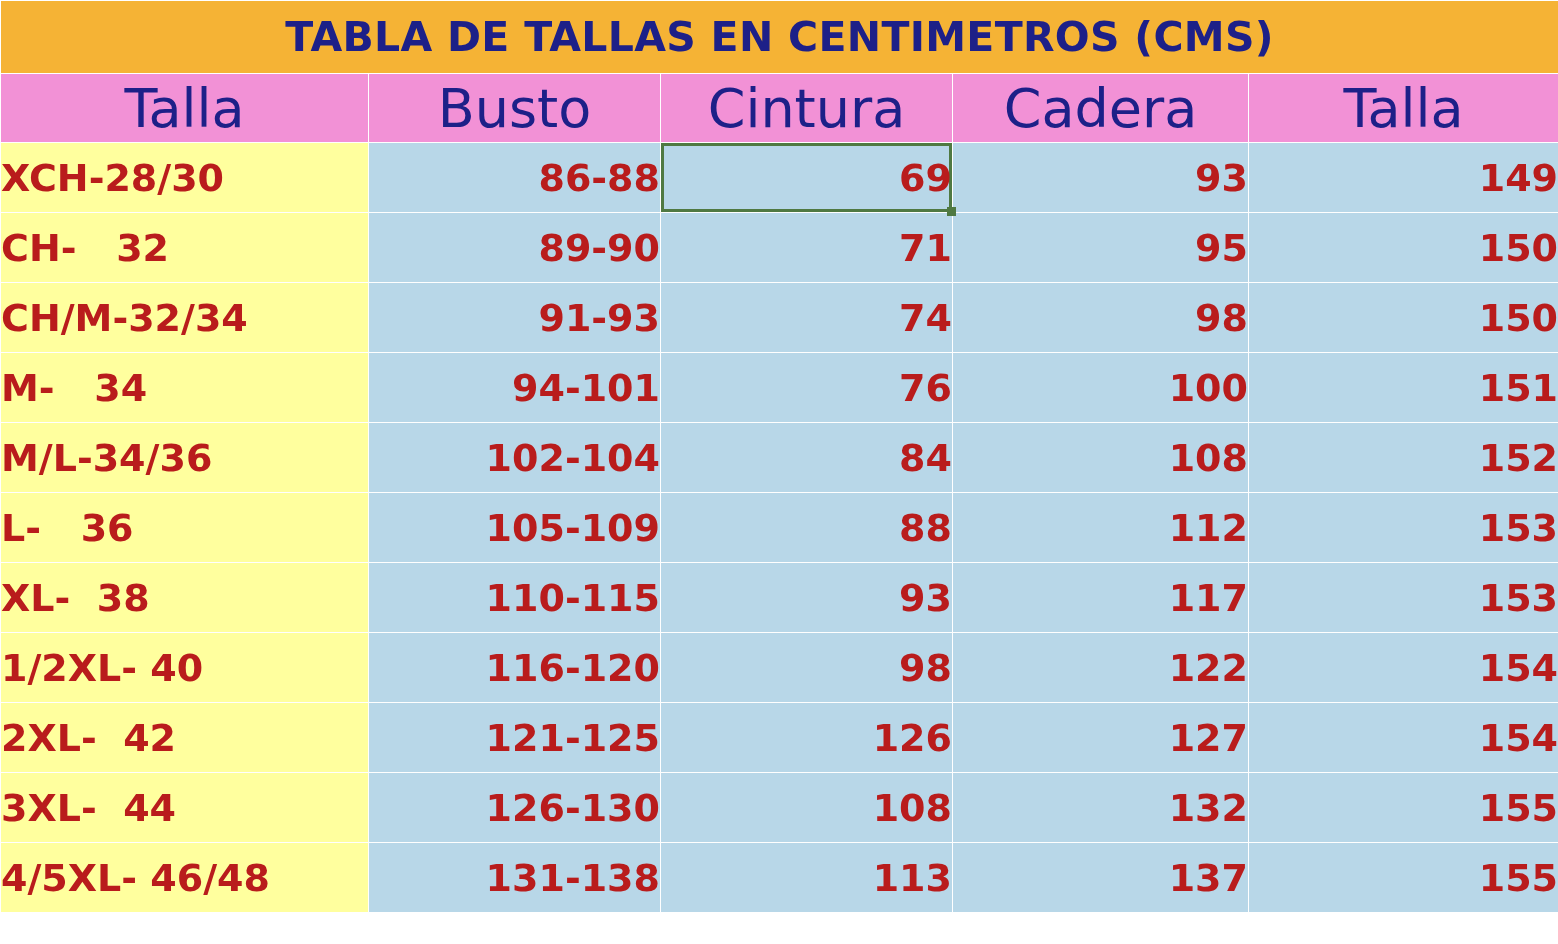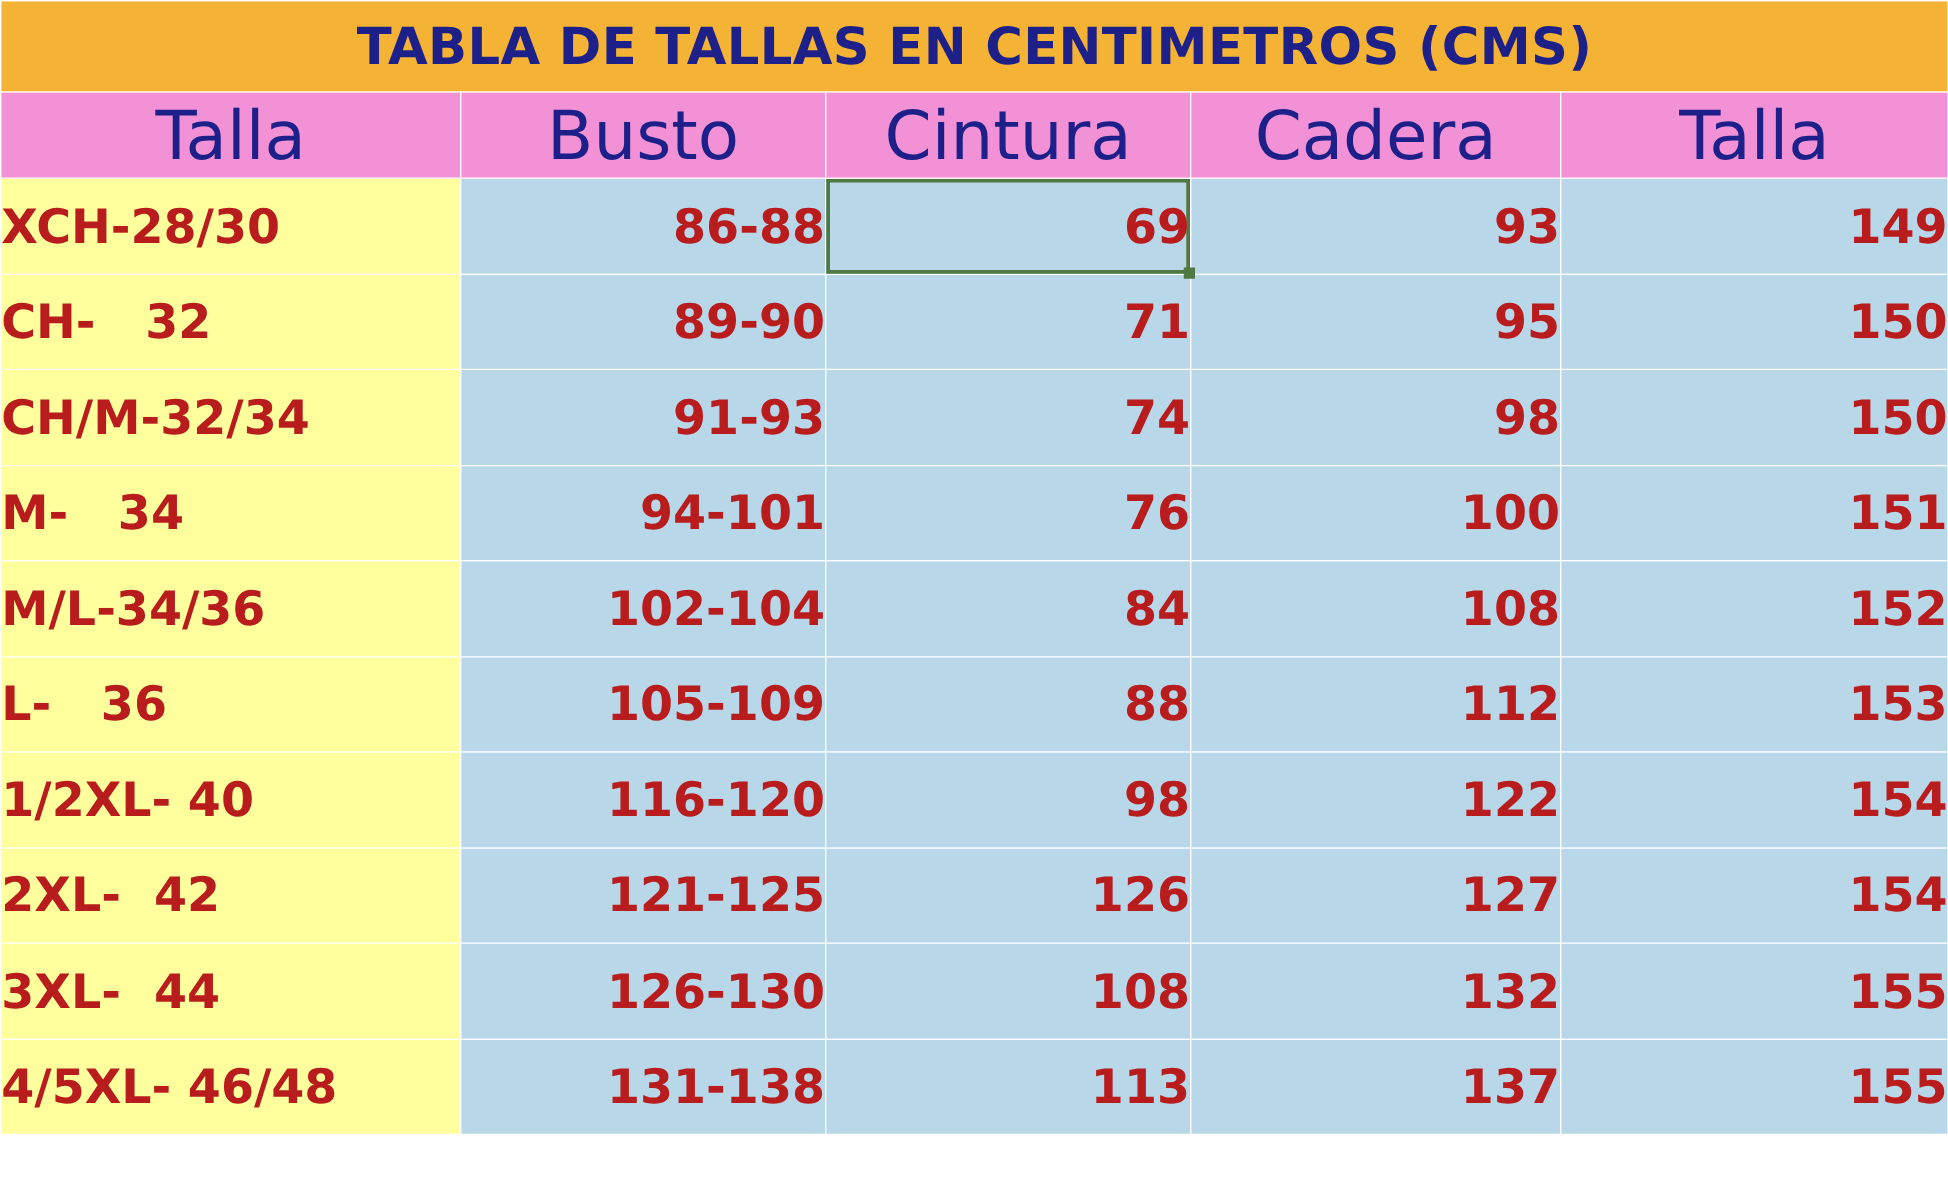--- a/index.html
+++ b/index.html
@@ -150,20 +150,27 @@
         <td class="num-cell">152</td>
       </tr>
       <tr>
         <td class="talla-cell">L-   36</td>
         <td class="num-cell">105-109</td>
         <td class="num-cell">88</td>
         <td class="num-cell">112</td>
         <td class="num-cell">153</td>
       </tr>
       <tr>
+        <td class="talla-cell">XL-  38</td>
+        <td class="num-cell">110-115</td>
+        <td class="num-cell">93</td>
+        <td class="num-cell">117</td>
+        <td class="num-cell">153</td>
+      </tr>
+      <tr>
         <td class="talla-cell">1/2XL- 40</td>
         <td class="num-cell">116-120</td>
         <td class="num-cell">98</td>
         <td class="num-cell">122</td>
         <td class="num-cell">154</td>
       </tr>
       <tr>
         <td class="talla-cell">2XL-  42</td>
         <td class="num-cell">121-125</td>
         <td class="num-cell">126</td>

